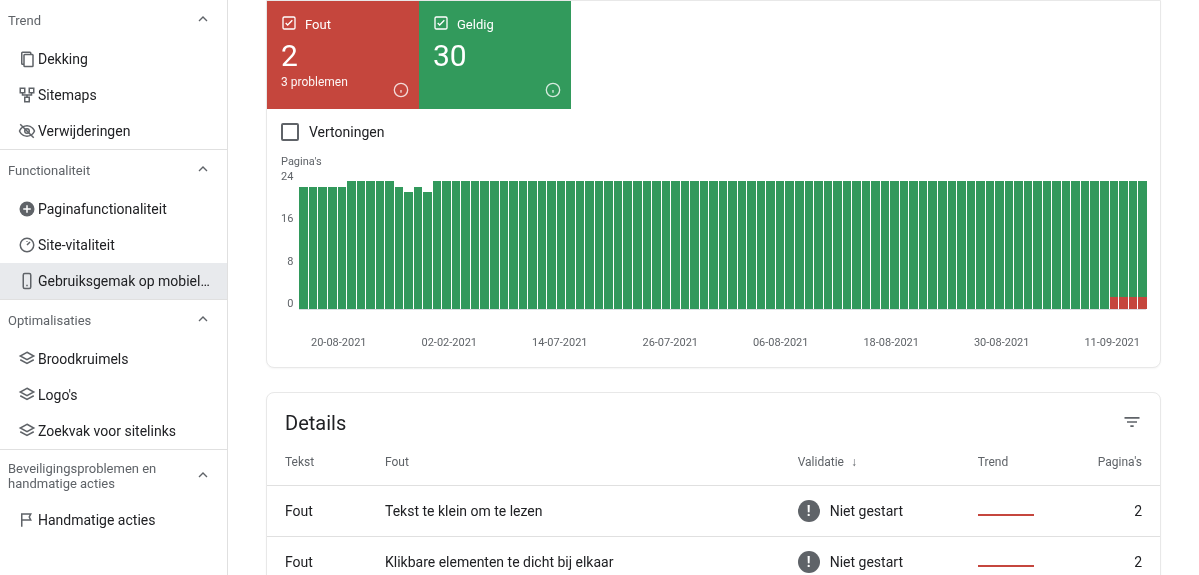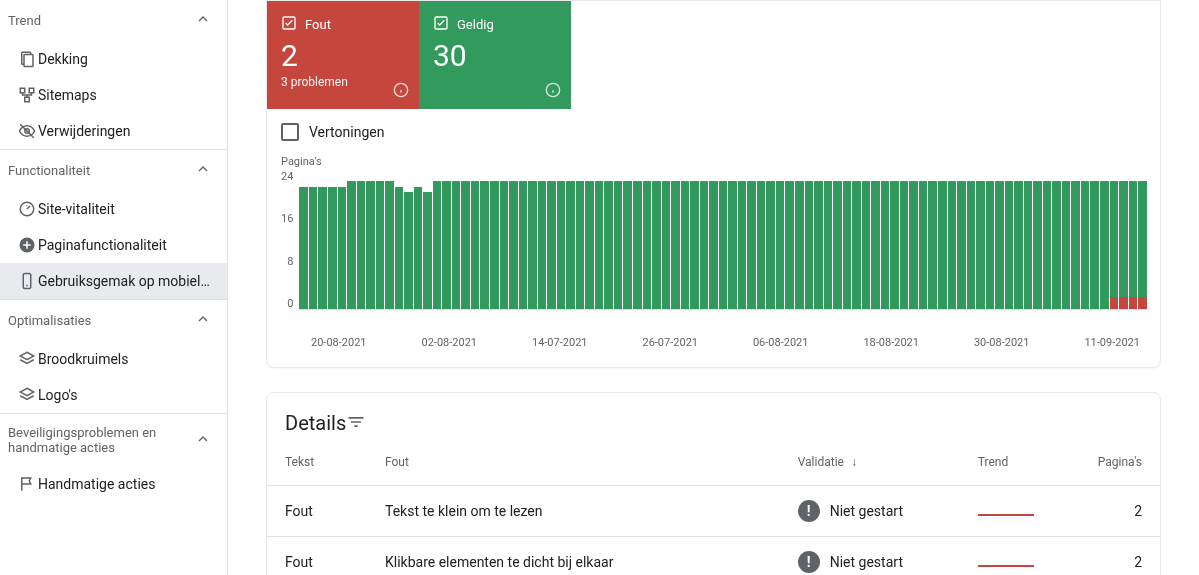--- a/index.html
+++ b/index.html
@@ -103,21 +103,21 @@
   .y-axis{display:flex;flex-direction:column;justify-content:space-between;align-items:flex-end;height:140px;padding-right:6px;font-size:11px;color:#5f6368;}
   .plot{flex:1;position:relative;height:140px;border-bottom:1px solid #dadce0;}
   .bars{position:absolute;left:0;right:0;bottom:0;display:flex;align-items:flex-end;gap:1px;}
   .bar-col{flex:1;display:flex;flex-direction:column;justify-content:flex-end;height:140px;}
   .seg{width:100%;}
   .seg-green{background:#32995c;}
   .seg-red{background:#c5463d;}
   .x-axis{display:flex;justify-content:space-between;font-size:11px;color:#5f6368;margin-top:6px;padding:0 6px 0 30px;}
 
   
-  .details-head{display:flex;align-items:center;padding:18px 18px 8px 18px;}
+  .details-head{display:flex;justify-content:space-between;align-items:center;padding:18px 18px 8px 18px;}
   .details-title{font-size:20px;color:#202124;}
   .details-table{width:100%;border-collapse:collapse;}
   .details-table th{font-size:12px;color:#5f6368;font-weight:400;text-align:left;padding:12px 18px 16px 18px;border-bottom:1px solid #e0e0e0;}
   .details-table th.right{text-align:right;}
   .details-table td{padding:14px 18px;font-size:14px;color:#202124;border-bottom:1px solid #e0e0e0;vertical-align:middle;}
   .details-table td.right{text-align:right;}
   .status-error{color:#c5463d;}
   .val-cell{display:flex;align-items:center;gap:10px;}
   .val-dot{width:22px;height:22px;border-radius:50%;background:#5f6368;color:#fff;display:flex;align-items:center;justify-content:center;font-weight:bold;font-size:14px;}
   .trend{width:56px;height:2px;background:#c5463d;display:inline-block;}
@@ -168,35 +168,35 @@
            </div>
       <div class="sb-divider"></div>
       <div class="sb-section-header">
            <span class="sb-section-title">Functionaliteit</span>
            <span class="chev"><svg width="16" height="16" viewBox="0 0 24 24" fill="none" stroke="#5f6368" stroke-width="2">
             <path d="M18 15l-6-6-6 6"></path>
           </svg></span>
          </div>
       <div class="sb-item">
              <span class="sb-icon">
-          <svg width="18" height="18" viewBox="0 0 24 24" fill="none" stroke="#5f6368" stroke-width="2">
-            <circle cx="12" cy="12" r="9"></circle>
-            <path d="M12 12l4-4M12 7v1"></path>
-          </svg>
-        </span>
-             <span class="sb-label">Site-vitaliteit</span>
-           </div>
-      <div class="sb-item">
-             <span class="sb-icon">
           <svg width="18" height="18" viewBox="0 0 24 24" fill="#5f6368">
             <circle cx="12" cy="12" r="10"></circle>
             <path d="M12 7v10M7 12h10" stroke="#fff" stroke-width="2"></path>
           </svg>
         </span>
              <span class="sb-label">Paginafunctionaliteit</span>
+           </div>
+      <div class="sb-item">
+             <span class="sb-icon">
+          <svg width="18" height="18" viewBox="0 0 24 24" fill="none" stroke="#5f6368" stroke-width="2">
+            <circle cx="12" cy="12" r="9"></circle>
+            <path d="M12 12l4-4M12 7v1"></path>
+          </svg>
+        </span>
+             <span class="sb-label">Site-vitaliteit</span>
            </div>
       <div class="sb-item active">
              <span class="sb-icon">
           <svg width="18" height="18" viewBox="0 0 24 24" fill="none" stroke="#5f6368" stroke-width="2">
             <rect x="7" y="2" width="10" height="20" rx="2"></rect>
             <path d="M11 18h2"></path>
           </svg>
         </span>
              <span class="sb-label">Gebruiksgemak op mobiele ap…</span>
            </div>
@@ -215,20 +215,28 @@
         </span>
              <span class="sb-label">Broodkruimels</span>
            </div>
       <div class="sb-item">
              <span class="sb-icon">
           <svg width="18" height="18" viewBox="0 0 24 24" fill="none" stroke="#5f6368" stroke-width="2">
             <path d="M12 3l9 5-9 5-9-5 9-5zM3 13l9 5 9-5"></path>
           </svg>
         </span>
              <span class="sb-label">Logo's</span>
+           </div>
+      <div class="sb-item">
+             <span class="sb-icon">
+          <svg width="18" height="18" viewBox="0 0 24 24" fill="none" stroke="#5f6368" stroke-width="2">
+            <path d="M12 3l9 5-9 5-9-5 9-5zM3 13l9 5 9-5"></path>
+          </svg>
+        </span>
+             <span class="sb-label">Zoekvak voor sitelinks</span>
            </div>
       <div class="sb-divider"></div>
       <div class="sb-section-header">
            <span class="sb-section-title">Beveiligingsproblemen en handmatige acties</span>
            <span class="chev"><svg width="16" height="16" viewBox="0 0 24 24" fill="none" stroke="#5f6368" stroke-width="2">
             <path d="M18 15l-6-6-6 6"></path>
           </svg></span>
          </div>
       <div class="sb-item">
              <span class="sb-icon">
@@ -653,21 +661,21 @@
           </div>
                 <div class="bar-col">
             <div class="seg seg-green" style="height:116.66666666666667px"></div>
             <div class="seg seg-red" style="height:11.666666666666666px"></div>
           </div>
               </div>
           </div>
         </div>
         <div class="x-axis" id="x-axis">
             <span>20-08-2021</span>
-            <span>02-08-2021</span>
+            <span>02-02-2021</span>
             <span>14-07-2021</span>
             <span>26-07-2021</span>
             <span>06-08-2021</span>
             <span>18-08-2021</span>
             <span>30-08-2021</span>
             <span>11-09-2021</span>
           </div>
       </div>
     </div>
 

